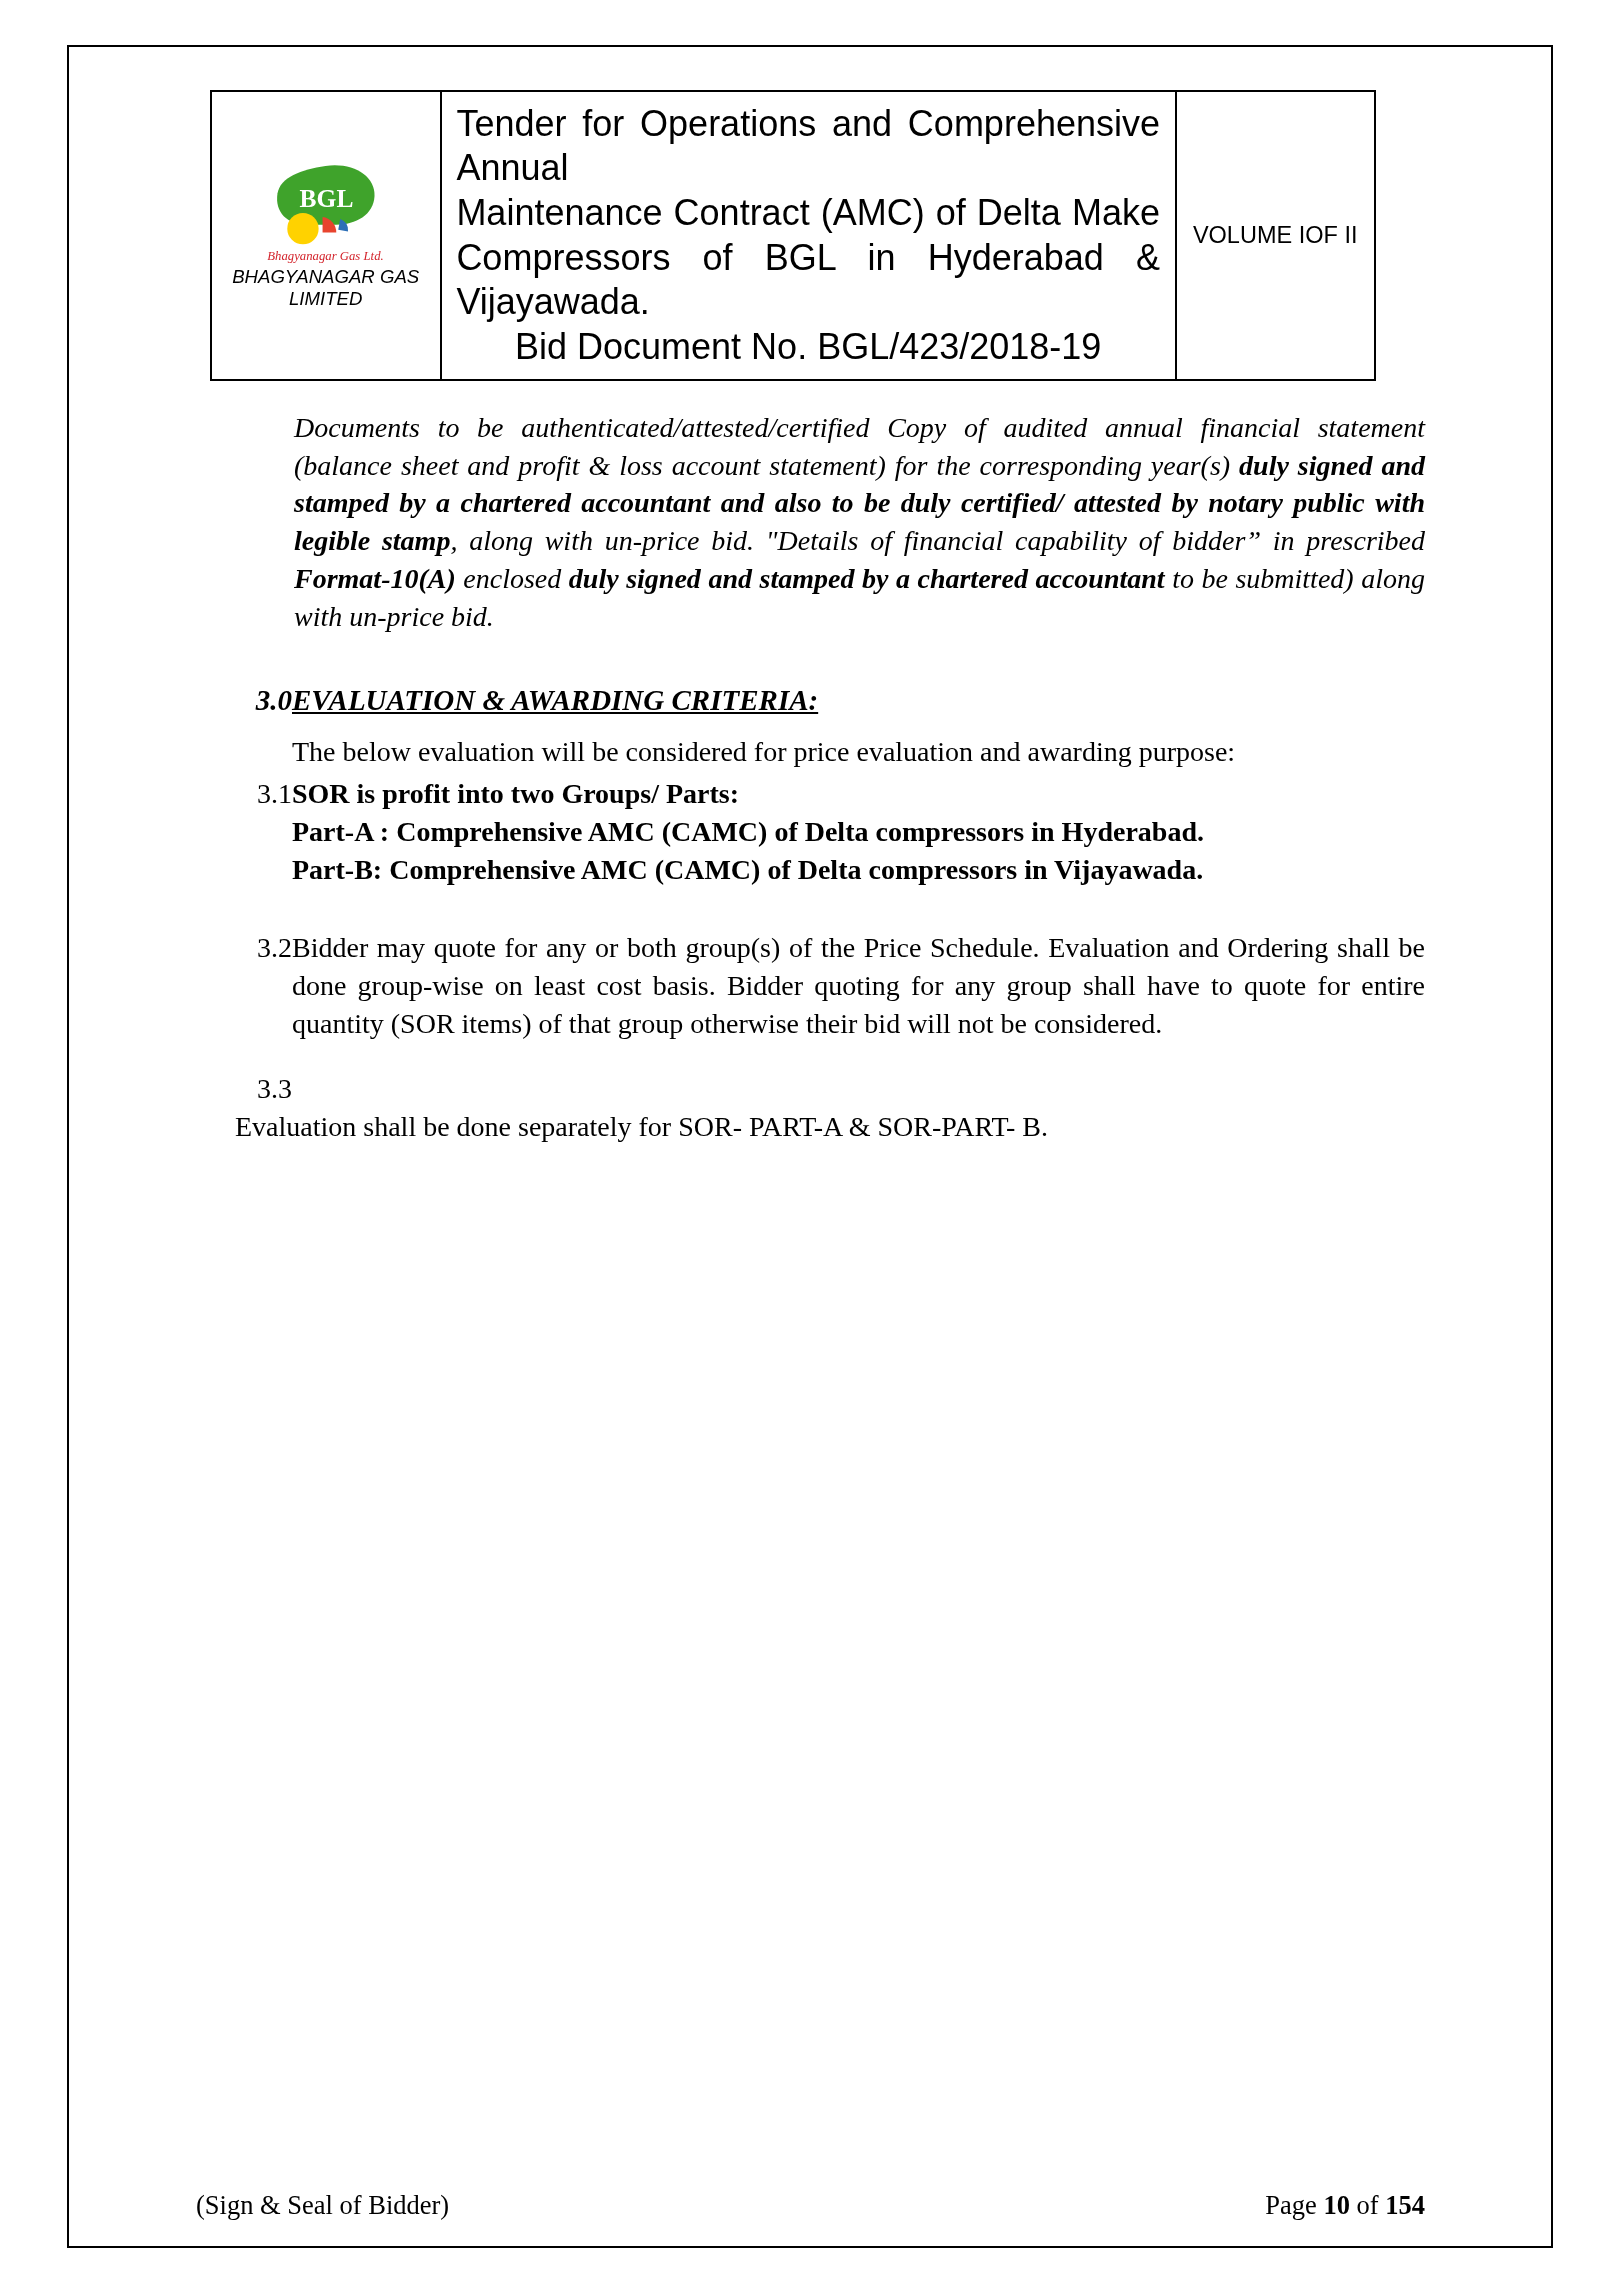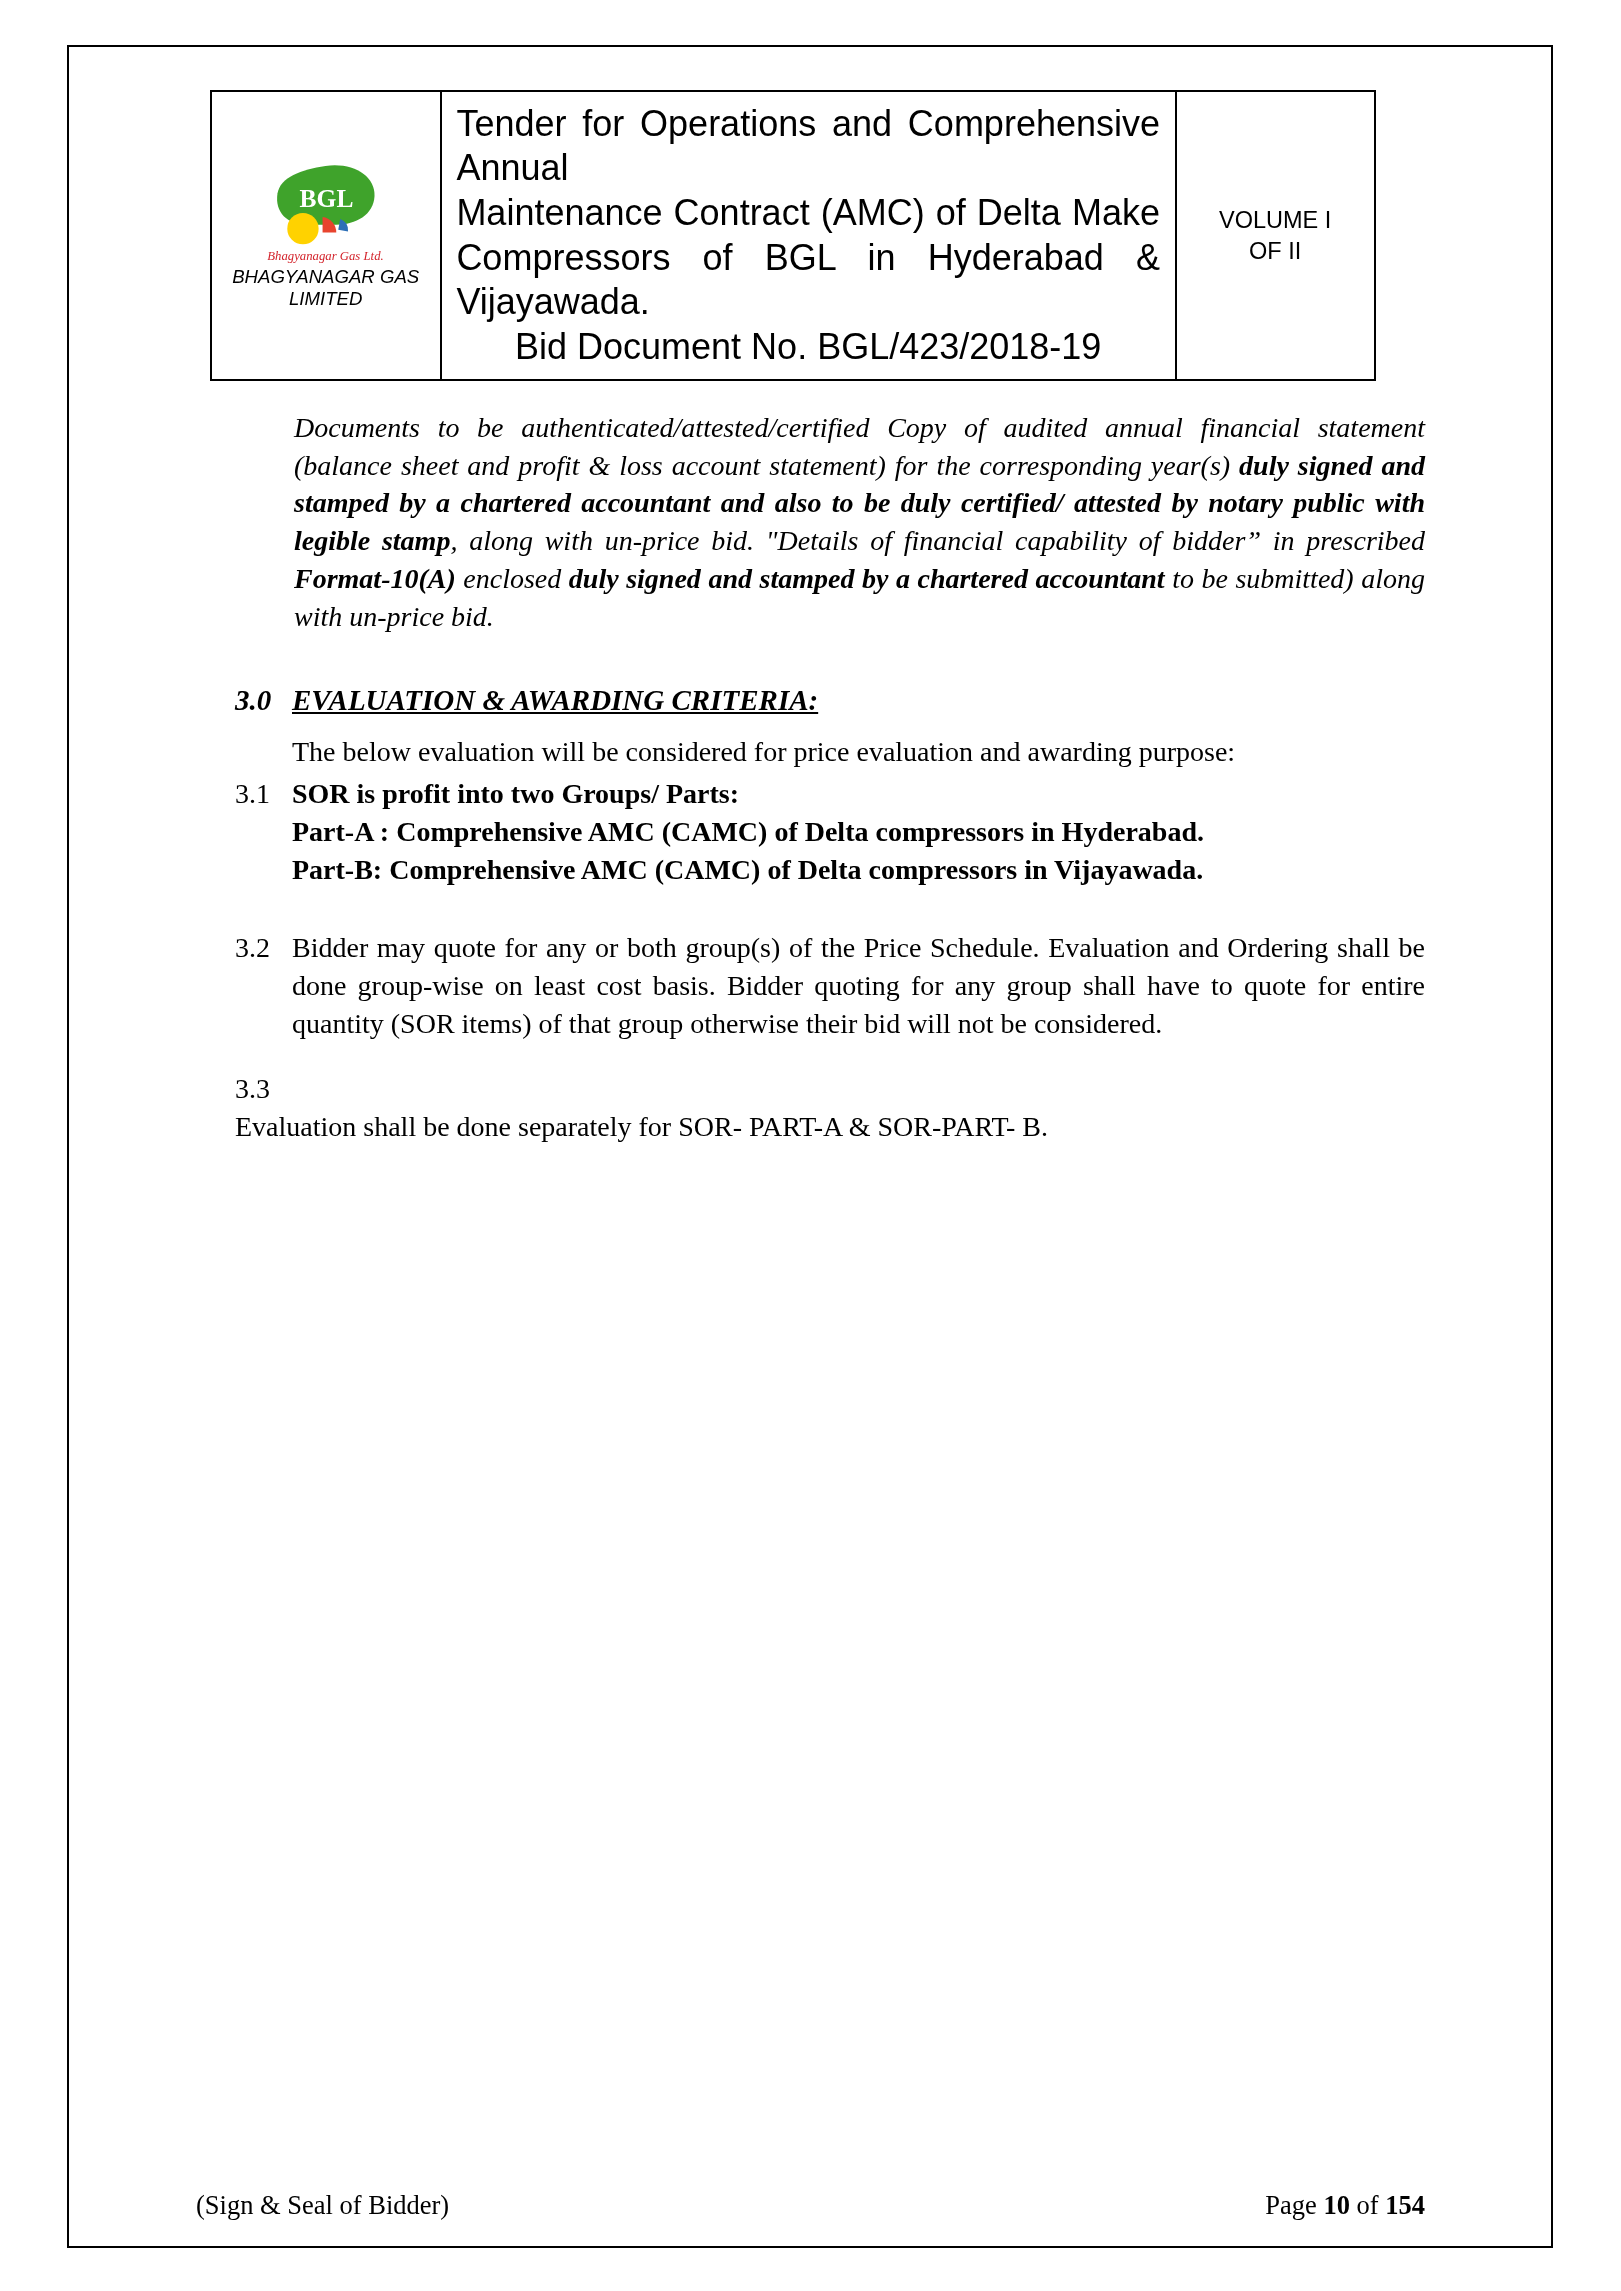--- a/index.html
+++ b/index.html
@@ -50,40 +50,40 @@
     border-right: 2px solid #000;
     padding: 9.8px 14.7px;
     font-family: Liberation Sans, sans-serif;
     font-size: 36px; line-height: 1.24;
     display: flex; flex-direction: column; justify-content: center;
   }
   .title-line { text-align: justify; text-align-last: justify; }
   .doc-no { text-align: center; text-align-last: center; }
   .volume-cell {
     flex: 1;
-    display: flex; flex-direction: column;
+    display: flex; flex-direction: row;
     align-items: center; justify-content: center;
     font-family: "Liberation Sans", sans-serif;
     font-size: 23.5px; line-height: 1.3;
   }
 
   
   .bodytext { font-size: 28px; line-height: 1.35; }
   .intro-para {
     margin: 27.4px 0 0 98px;
     width: 1131px;
     text-align: justify;
   }
   .seg-b { font-weight: bold; }
   .seg-i { font-style: italic; }
   .u { text-decoration: underline; }
   .b { font-weight: bold; }
 
   .row { display: flex; margin-left: 39px; }
-  .row .num { width: 57px; flex: none; }
+  .row .num { width: 57px; flex: none; text-align: right; }
   .row .itext { flex: 1; }
   .just { text-align: justify; }
 
   .heading-row {
     margin-top: 45px;
     font-weight: bold; font-style: italic;
     font-size: 29px;
   }
   .purpose-line { margin: 13.7px 0 0 96px; }
   .item-31 { margin-top: 3.9px; }

